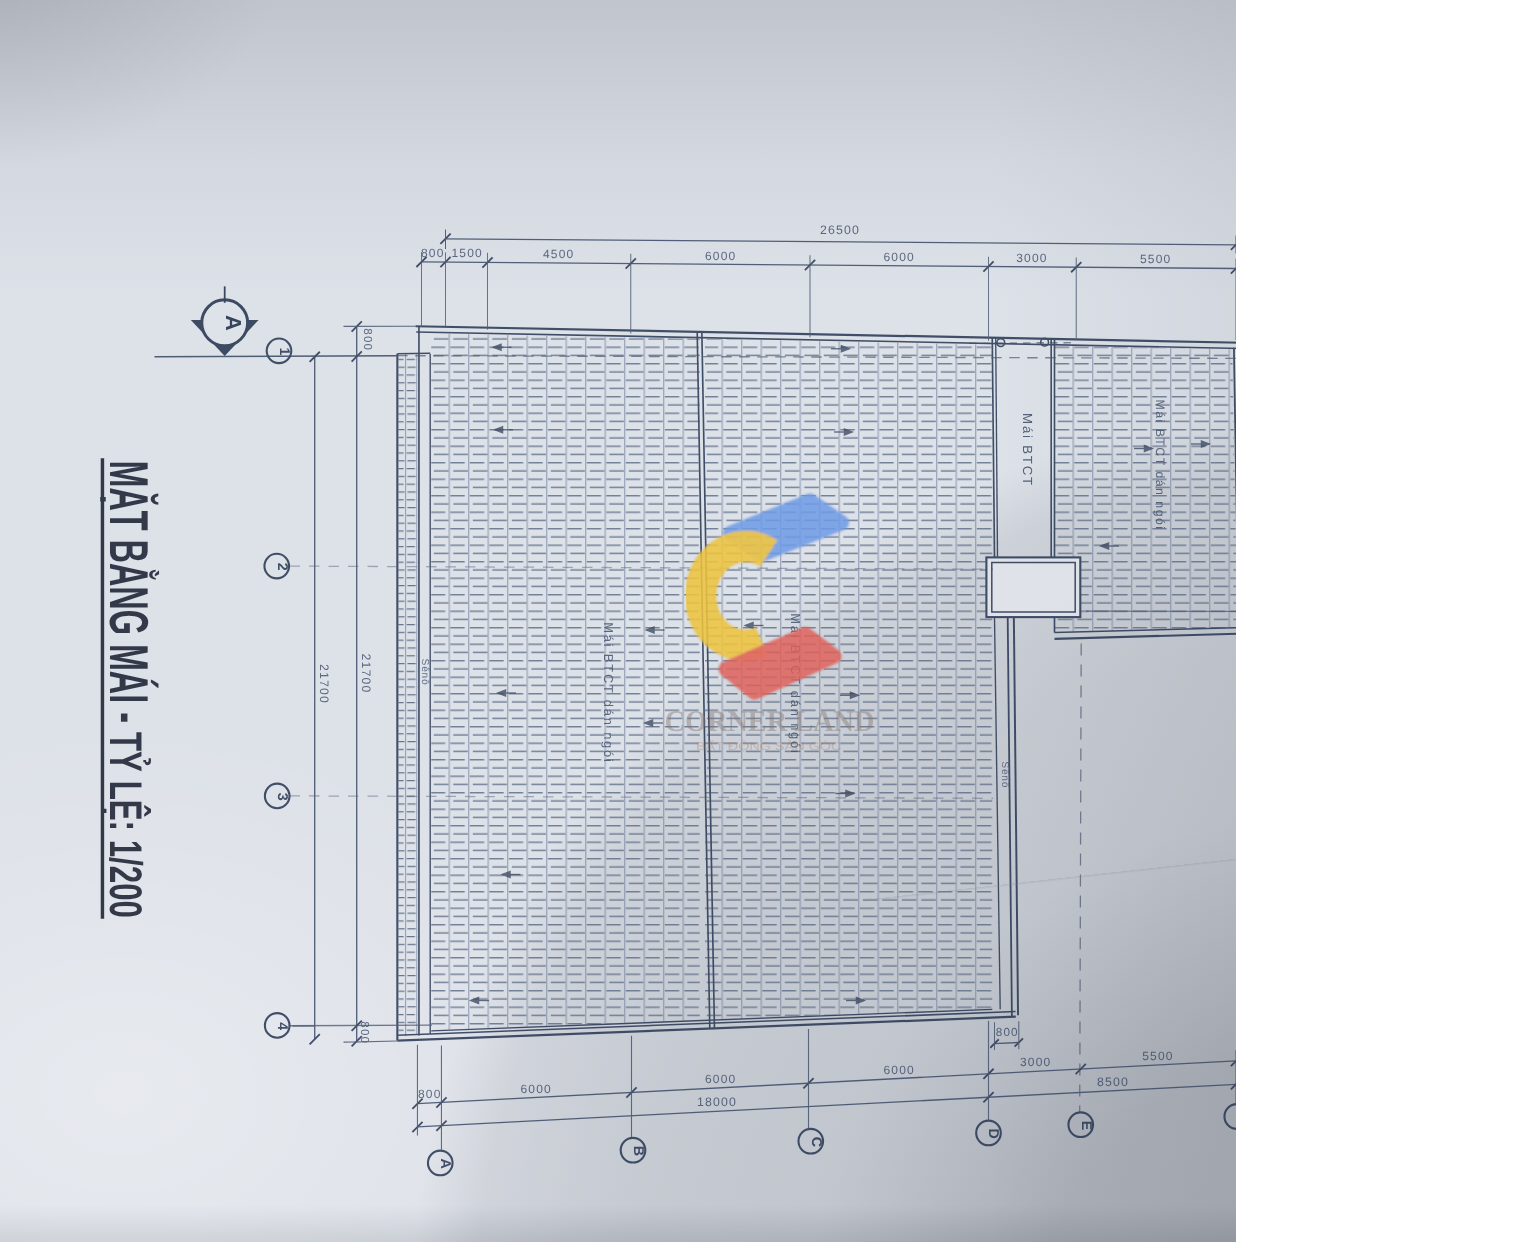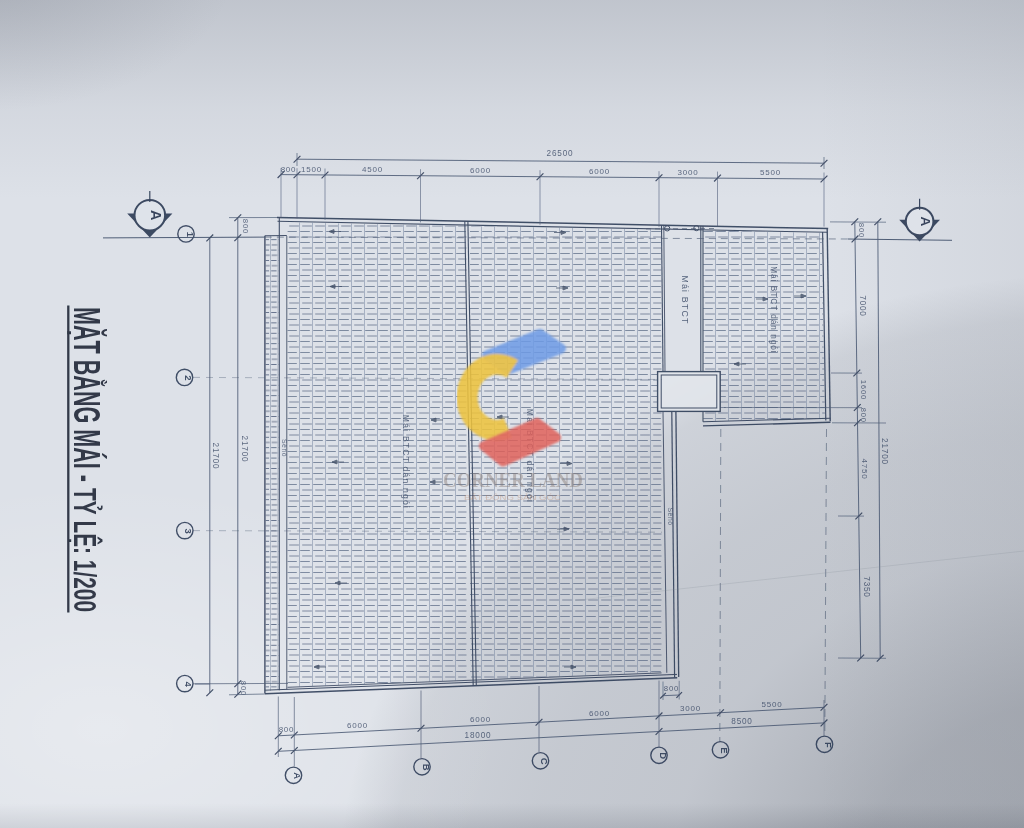--- a/index.html
+++ b/index.html
@@ -1,15 +1,15 @@
 <!DOCTYPE html>
 <html><head><meta charset="utf-8">
 <style>
 html,body{margin:0;padding:0;}
-#page{position:relative;width:1024px;height:828px;overflow:hidden;
+#page{position:relative;width:824px;height:828px;overflow:hidden;
 background:
  radial-gradient(75% 75% at 108% 108%, rgba(52,57,68,0.33) 0%, rgba(52,57,68,0.30) 32%, rgba(52,57,68,0.16) 57%, rgba(52,57,68,0.14) 75%, rgba(52,57,68,0.09) 93%, rgba(52,57,68,0) 100%),
  radial-gradient(45% 30% at -2% -3%, rgba(90,95,108,0.22), rgba(90,95,108,0) 55%),
  linear-gradient(180deg, rgba(128,134,146,0.31) 0%, rgba(128,134,146,0.10) 13%, rgba(128,134,146,0) 24%),
  linear-gradient(90deg, rgba(120,126,138,0) 80%, rgba(120,126,138,0.10) 100%),
  radial-gradient(40% 30% at 10% 88%, rgba(255,255,255,0.30), rgba(255,255,255,0) 100%),
  linear-gradient(180deg, rgba(110,116,128,0) 97%, rgba(110,116,128,0.22) 100%),
  #dde1e8;
 font-family:"Liberation Sans", sans-serif;}
 #nhagoc{position:absolute;left:810px;top:746px;font-size:39.5px;font-weight:bold;color:#fbfbfc;

